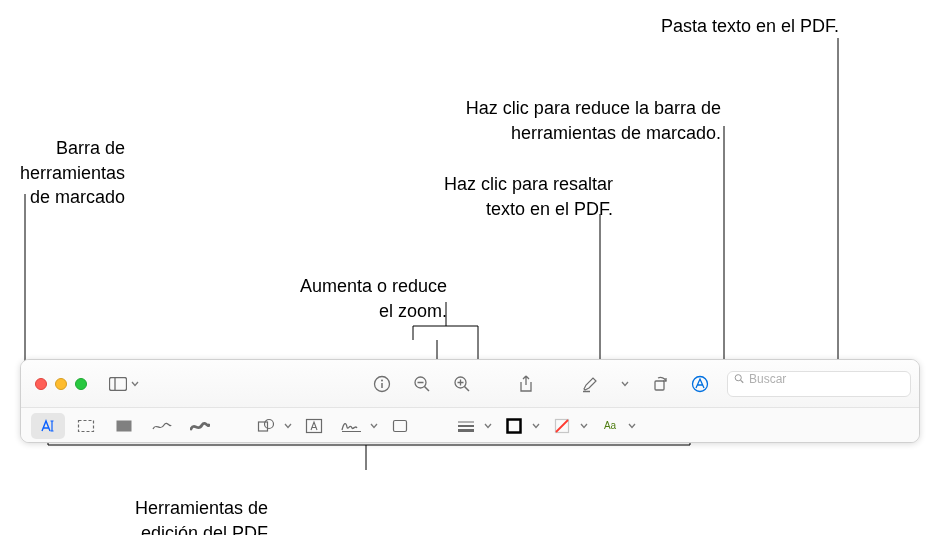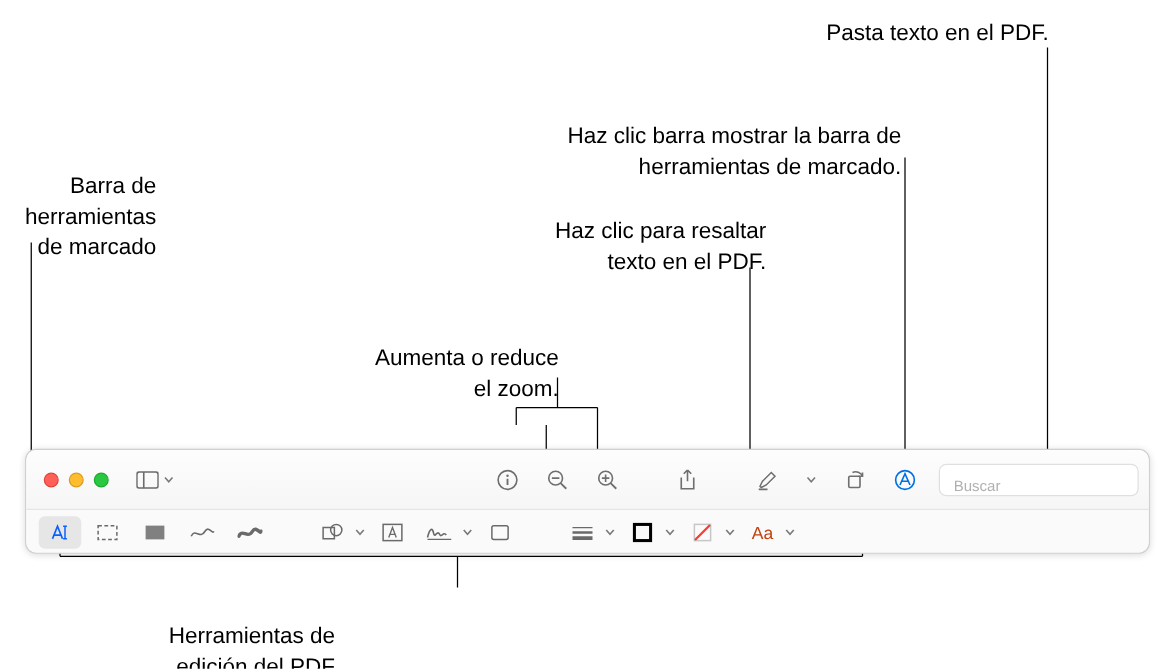--- a/index.html
+++ b/index.html
@@ -70,22 +70,22 @@
       align-items: center;
       justify-content: center;
       color: #6f6f6f;
       border-radius: 6px;
       cursor: pointer;
     }
     .tbtn.narrow { width: 24px; }
     .chev { width: 10px; color: #7a7a7a; }
     .search {
       display: flex;
-      align-items: flex-end;
-      width: 160px;
+      align-items: flex-start;
+      width: 184px;
       height: 26px;
       border: 1px solid #e0e0e0;
       border-radius: 6px;
       background: #fff;
       padding: 0 6px;
       margin-left: 10px;
       gap: 5px;
     }
     .search input {
       border: none;
@@ -123,21 +123,21 @@
     svg { display: block; }
   </style>
 </head>
 <body>
 
 <div class="callout" style="top:14px; right:92px;">
   <span>Pasta texto en el PDF.</span>
 </div>
 
 <div class="callout" style="top:72px; right:210px; white-space:pre-line;">
-  <span>Haz clic barra mostrar la barra de
+  <span>Haz clic para reduce la barra de
 herramientas de marcado.</span>
 </div>
 
 <div class="callout" style="top:148px; right:318px; white-space:pre-line;">
   <span>Haz clic para resaltar
 texto en el PDF.</span>
 </div>
 
 <div class="callout" style="top:250px; right:484px; white-space:pre-line;">
   <span>Aumenta o reduce
@@ -368,20 +368,20 @@
           <line x1="2" y1="14" x2="14" y2="2" stroke="#ff3b30" stroke-width="1.8"></line>
         </svg>
       </div>
       <svg class="chev" width="8" height="6" viewBox="0 0 8 6">
         <path d="M1 1 L4 4.5 L7 1" stroke="currentColor" stroke-width="1.3" fill="none"></path>
       </svg>
     </div>
 
     <div class="mgroup">
       <div class="mbtn">
-        <span style="font-size:14px; color:#c2410c;">Aa</span>
+        <span style="font-size:10px; color:#4d7c0f;">Aa</span>
       </div>
       <svg class="chev" width="8" height="6" viewBox="0 0 8 6">
         <path d="M1 1 L4 4.5 L7 1" stroke="currentColor" stroke-width="1.3" fill="none"></path>
       </svg>
     </div>
   </div>
 </div>
 
 </body></html>

